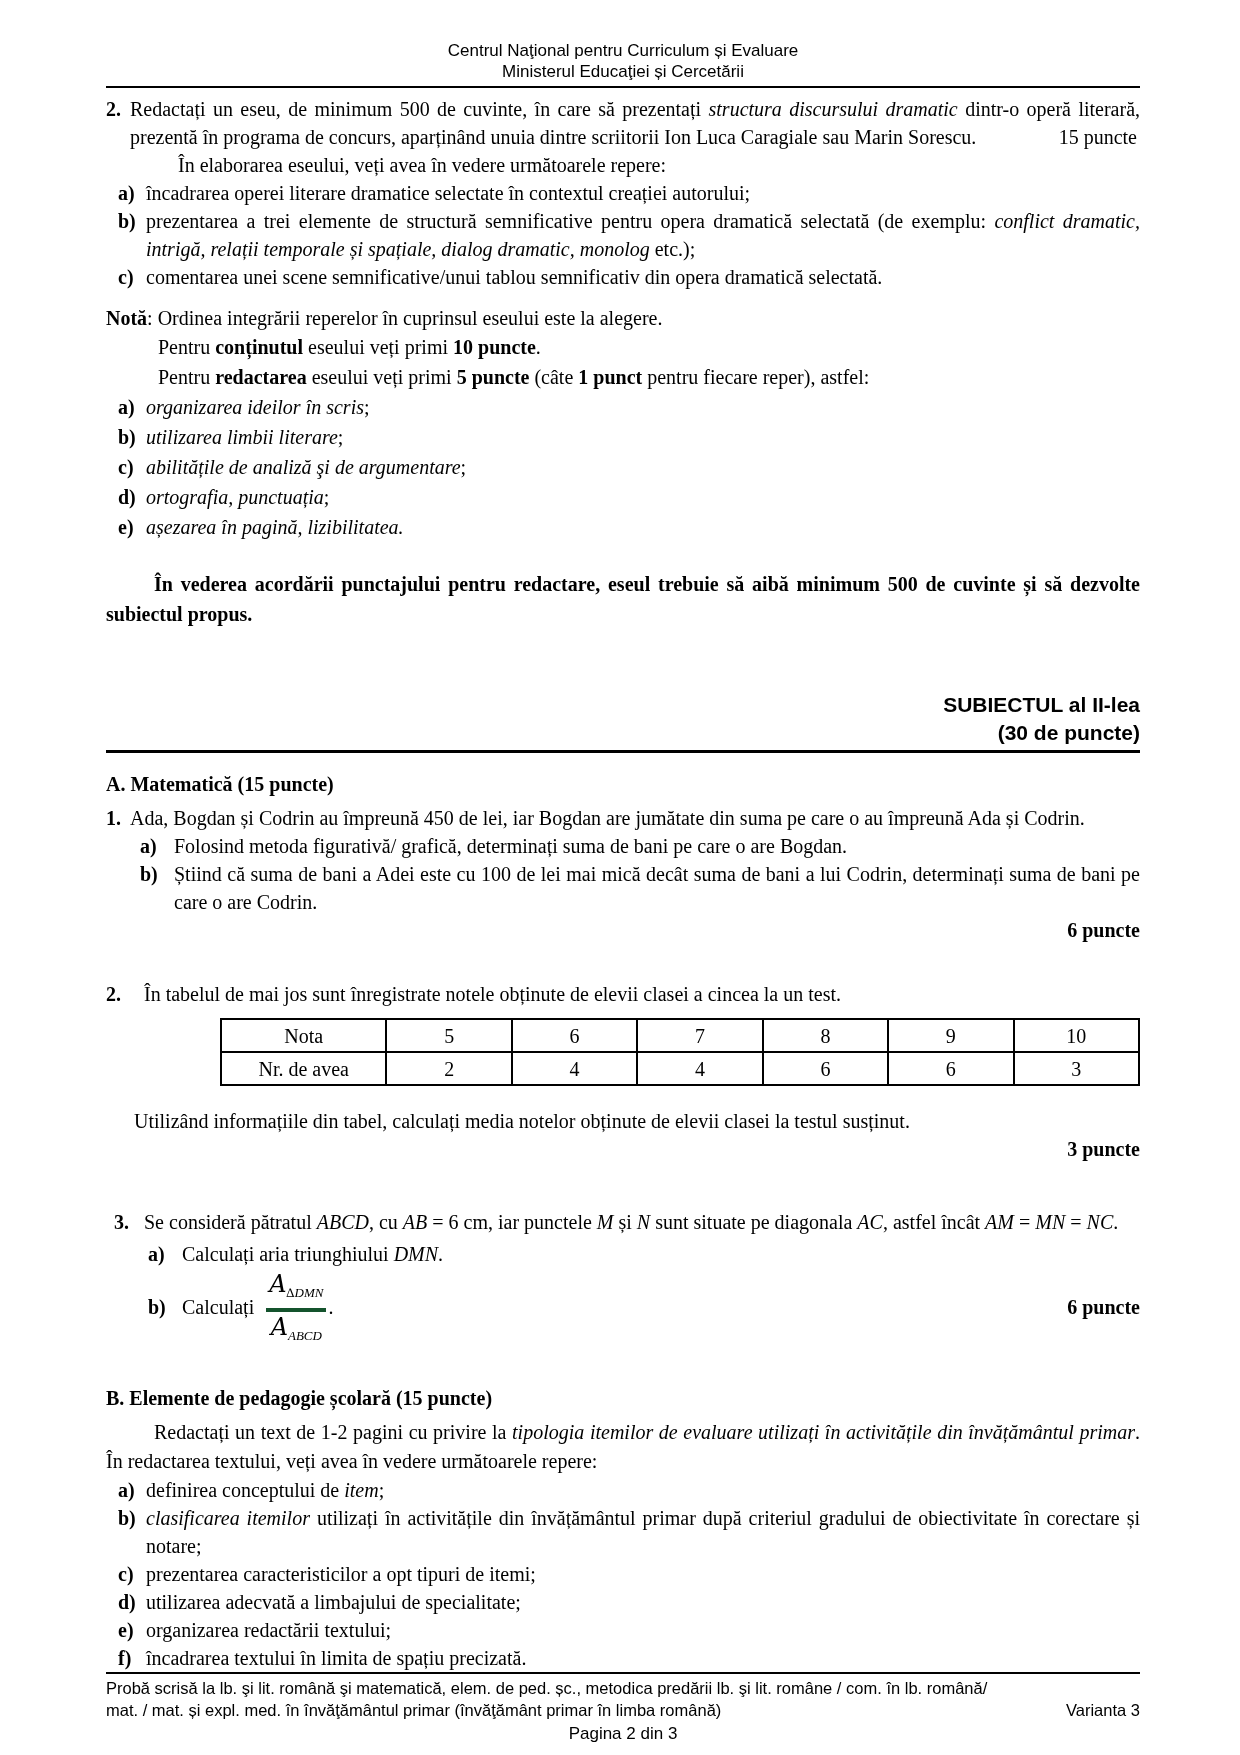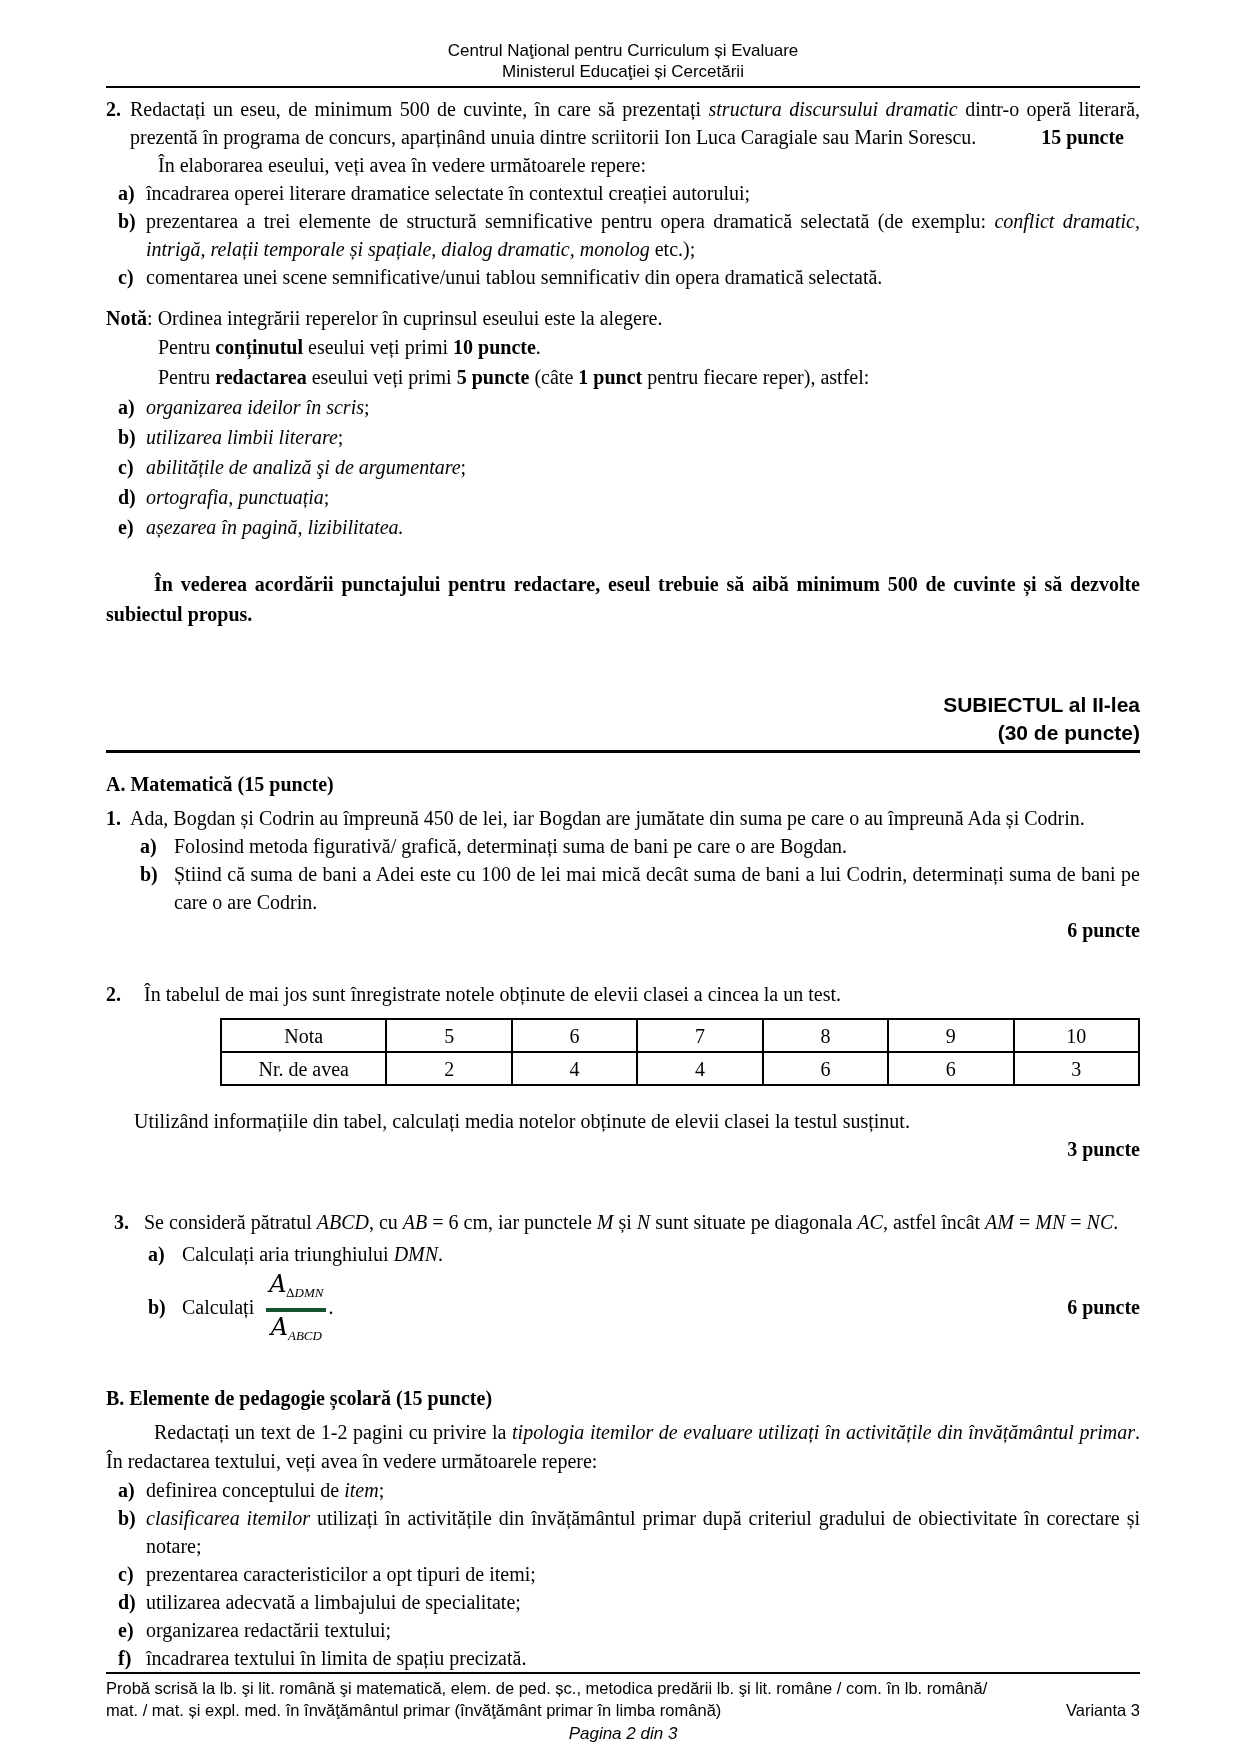--- a/index.html
+++ b/index.html
@@ -18,22 +18,22 @@
 
   
   .hdr{text-align:center;font-family:"Liberation Sans",sans-serif;font-size:17px;line-height:21px;}
   .hdr-rule{border:none;border-top:2px solid #000;margin:4px 0 0 0;}
 
   
   .task{position:relative;margin-top:7px;}
   .flexrow{display:flex;}
   .num-lbl{flex:none;width:24px;font-weight:bold;}
   .task-text{flex:1;text-align:justify;}
-  .pts-abs{position:absolute;right:16px;bottom:0;font-weight:bold;}
-  .lead{margin-left:52px;}
+  .pts-abs{position:absolute;right:3px;bottom:0;font-weight:normal;}
+  .lead{margin-left:72px;}
   .blt{display:flex;margin-left:12px;}
   .blt .lbl{flex:none;width:28px;font-weight:bold;}
   .blt .txt{flex:1;text-align:justify;}
 
   .note{margin-top:13px;}
   .indent1{margin-left:52px;line-height:30px;}
   .crit{display:flex;margin-left:12px;line-height:30px;}
   .crit .lbl{flex:none;width:28px;font-weight:bold;}
   .warn{font-weight:bold;text-indent:48px;margin-top:27px;line-height:30px;text-align:justify;}
 
@@ -70,21 +70,21 @@
   .msub{font-size:13px;font-style:italic;vertical-align:sub;}
   .pts-inline{margin-left:auto;font-weight:bold;}
 
   .sectB-title{font-weight:bold;margin-top:40px;}
   .b-intro{margin-top:6px;text-indent:48px;text-align:justify;line-height:29px;}
 
   
   .ftr{margin-top:auto;font-family:"Liberation Sans",sans-serif;font-size:16.5px;line-height:22px;}
   .ftr-rule{border:none;border-top:2px solid #000;margin:0 0 3px 0;}
   .ftr-l2{display:flex;justify-content:space-between;}
-  .ftr-page{text-align:center;font-size:17px;margin-top:2px;font-style:italic;}
+  .ftr-page{text-align:center;font-size:17px;margin-top:2px;}
 </style>
 </head>
 <body>
 
 <div class="page">
 
   <div class="hdr">
     <div>Centrul Naţional pentru Curriculum și Evaluare</div>
     <div>Ministerul Educaţiei și Cercetării</div>
   </div>

